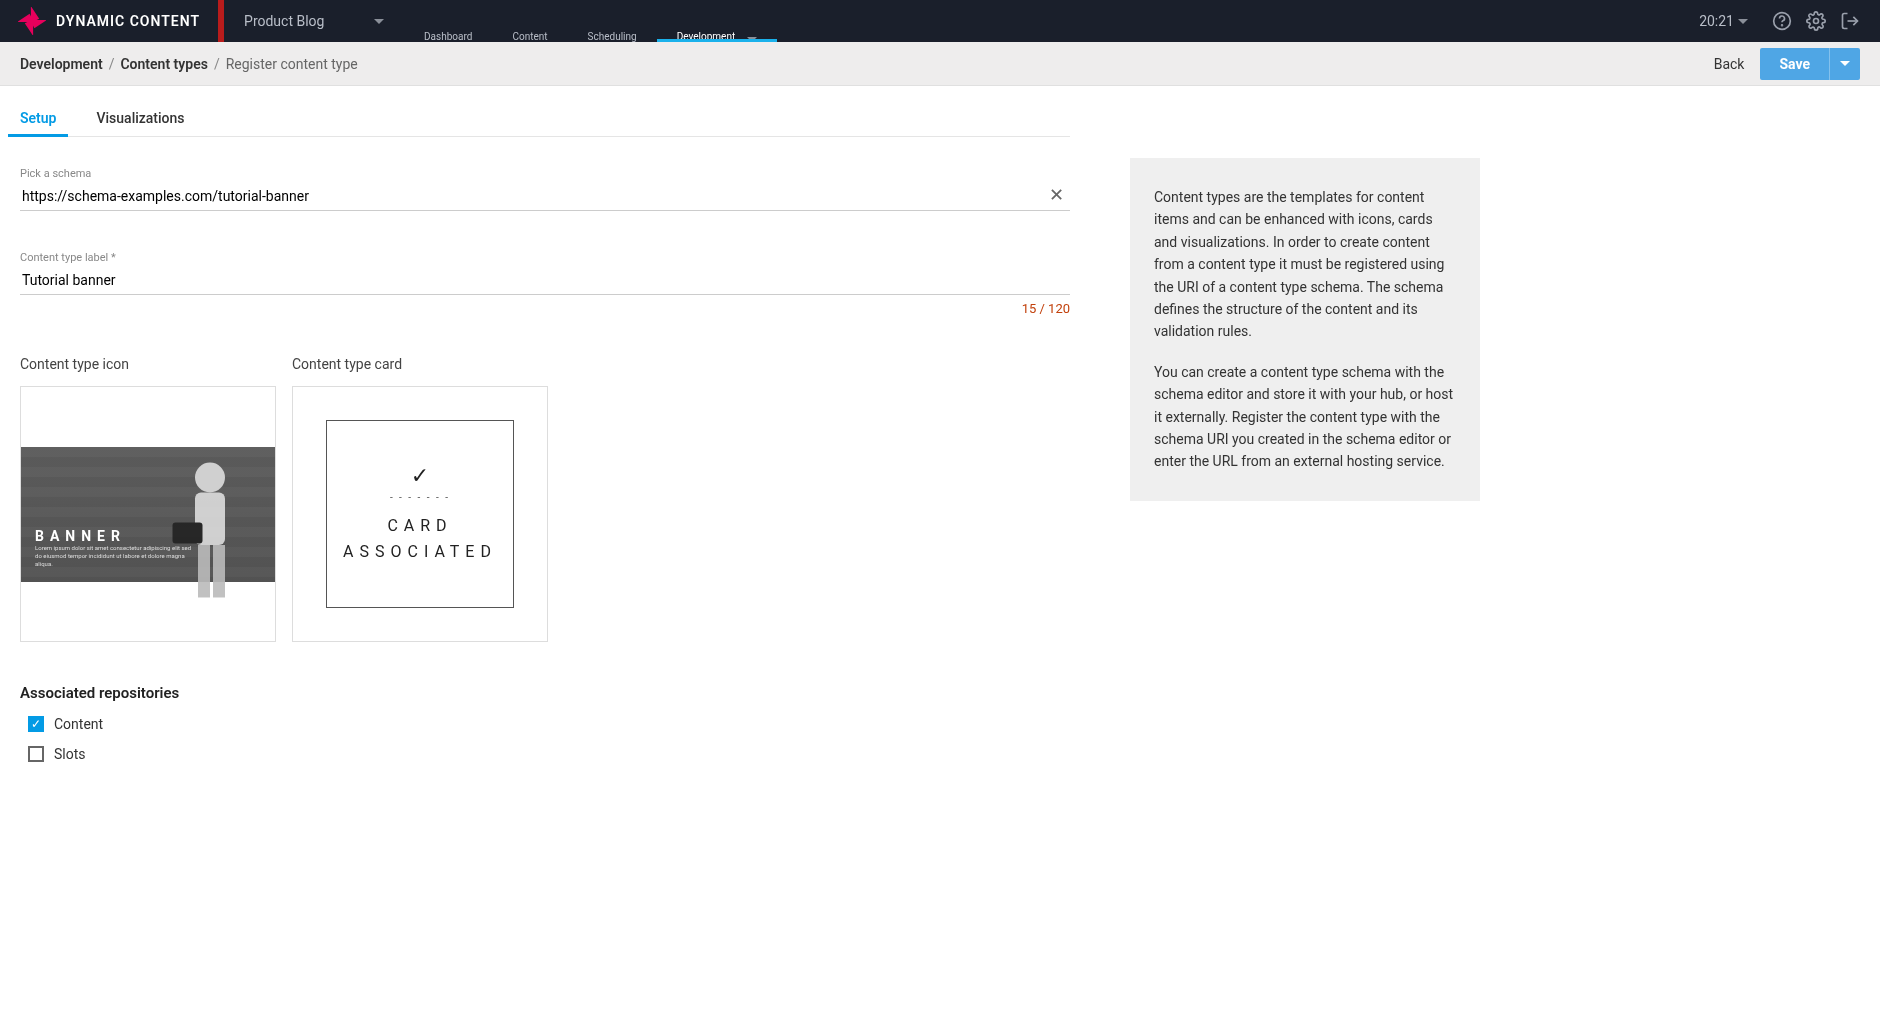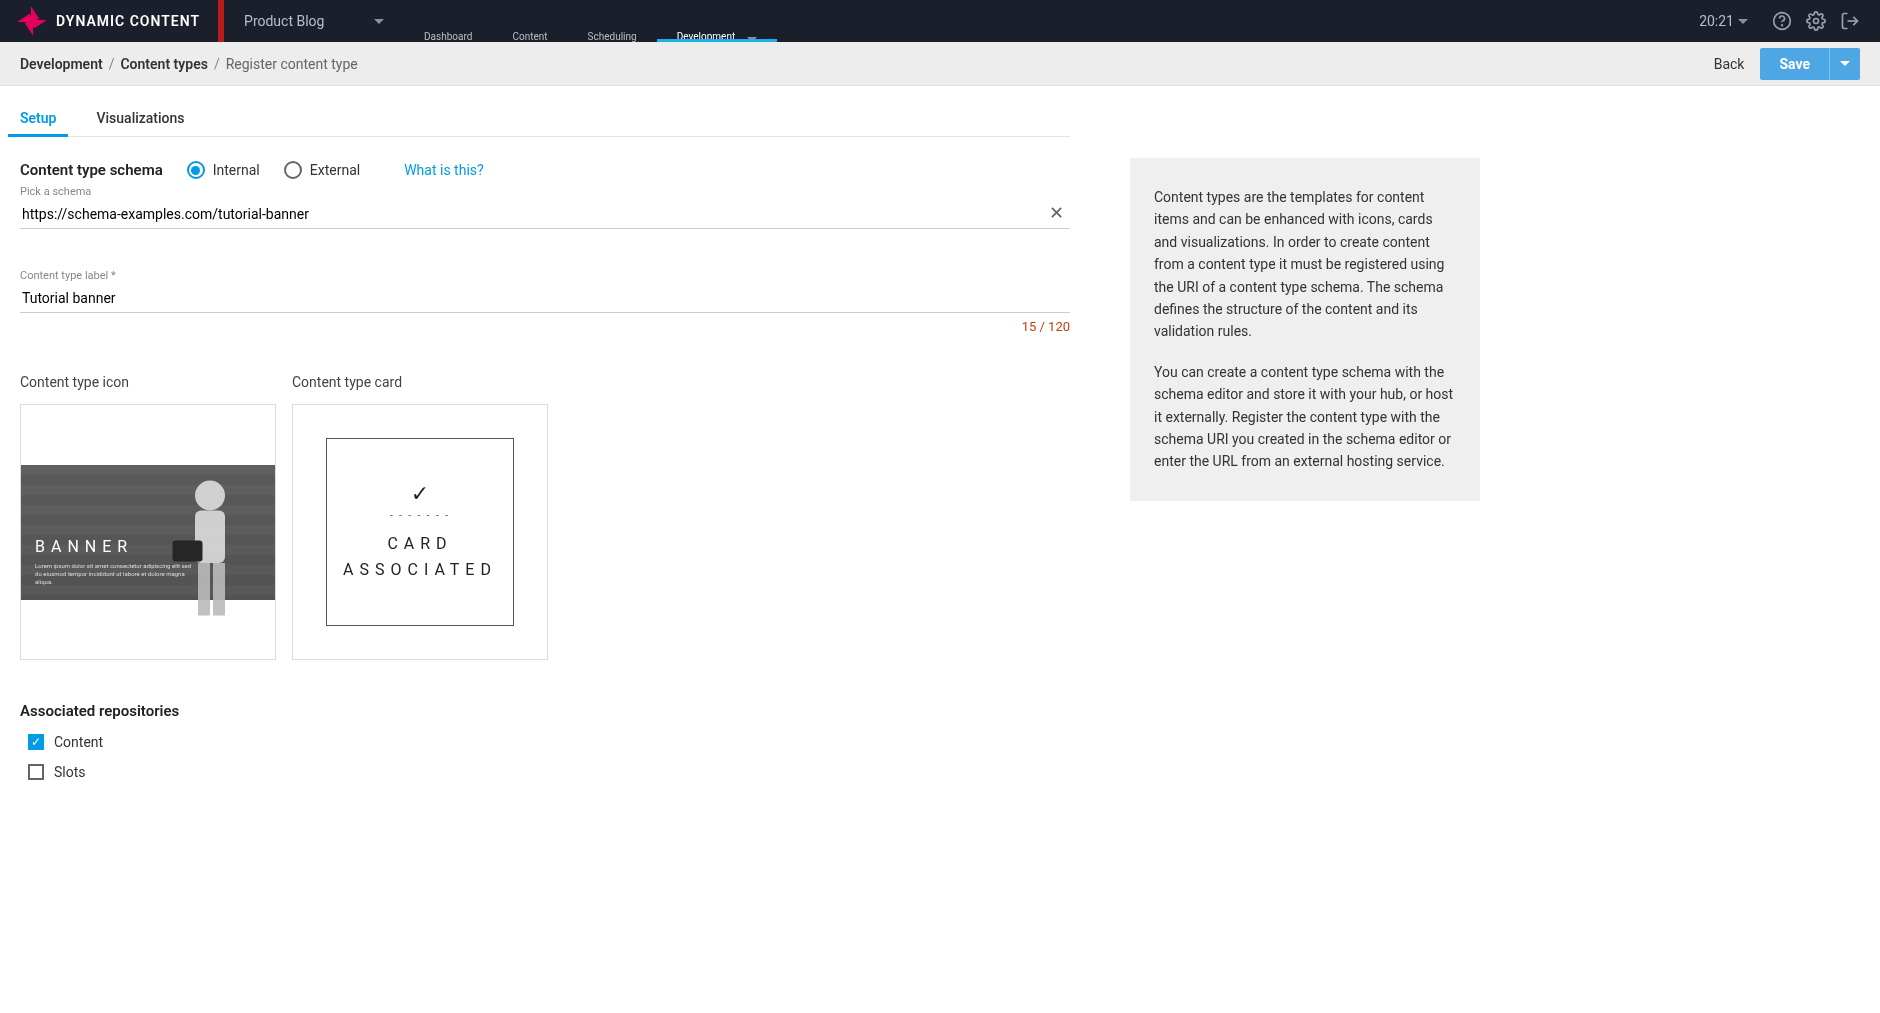--- a/index.html
+++ b/index.html
@@ -321,23 +321,23 @@
       right: 20px;
       top: 8px;
       bottom: 8px;
       width: 90px;
       opacity: 0.9;
     }
     .banner-title {
       position: relative;
       color: #fff;
       letter-spacing: 6px;
-      font-size: 16px;
-      font-weight: 400;
-      margin-bottom: 6px;
+      font-size: 14px;
+      font-weight: 700;
+      margin-bottom: 0;
     }
     .banner-lorem {
       position: relative;
       color: #ddd;
       font-size: 6px;
       line-height: 1.3;
       max-width: 160px;
     }
     .inner-card {
       width: 188px;
@@ -485,32 +485,20 @@
 <div class="main">
   <div class="left-col">
 
     <div class="tab-row">
       <div class="tab active">Setup</div>
       <div class="tab">Visualizations</div>
     </div>
 
     <div class="form-block">
 
-      <div class="row-inline">
-        <span class="section-label">Content type schema</span>
-        <div class="radio-opt">
-          <span class="radio-circle selected"></span>
-          <span>Internal</span>
-        </div>
-        <div class="radio-opt">
-          <span class="radio-circle"></span>
-          <span>External</span>
-        </div>
-        <span class="link-what">What is this?</span>
-      </div>
 
       <div class="field-wrap">
         <span class="field-hint">Pick a schema</span>
         <input class="text-input" value="https://schema-examples.com/tutorial-banner" style="">
         <span class="clear-x">✕</span>
       </div>
 
       <div class="block-gap field-wrap">
         <span class="field-hint">Content type label *</span>
         <input class="text-input" value="Tutorial banner" style="">

